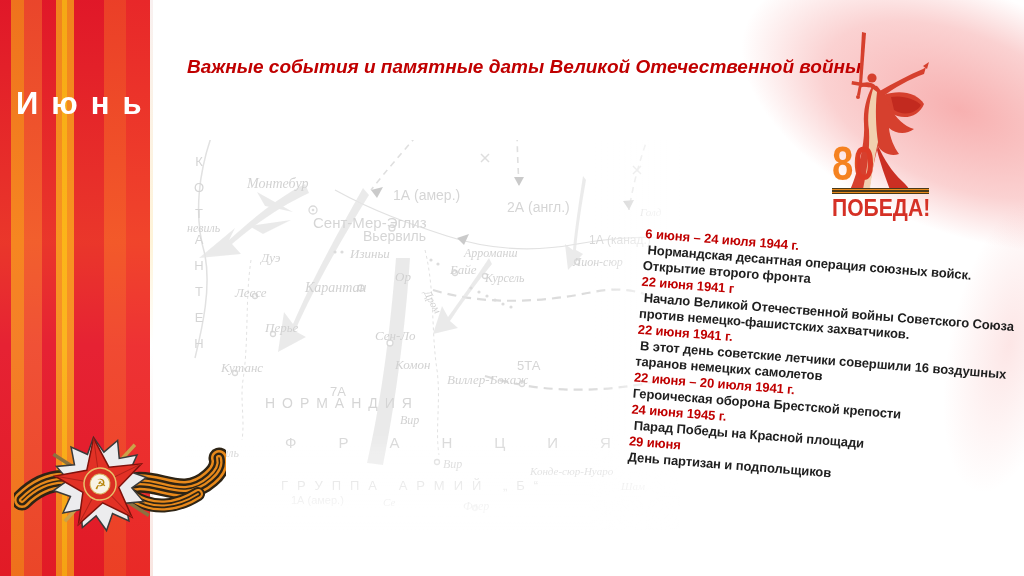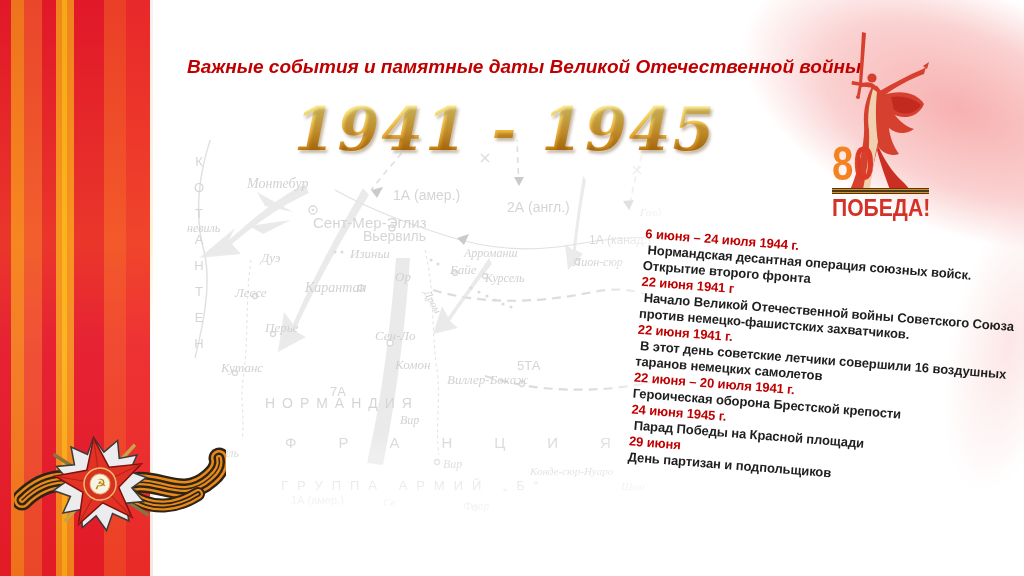--- a/index.html
+++ b/index.html
@@ -199,23 +199,23 @@
       <text x="96" y="350" font-size="13" letter-spacing="9">ГРУППА АРМИЙ „Б“</text>
       <text x="106" y="364" font-size="11">1А (амер.)</text>
       <text class="vert" x="14" y="14" font-size="13">КОТАНТЕН</text>
     </g>
 
     <rect x="0" y="295" width="495" height="95" fill="url(#fadeB)"></rect>
     <rect x="405" y="0" width="90" height="390" fill="url(#fadeR)"></rect>
   </svg>
 
   <div class="stripes"></div>
+  <div class="month">Июнь</div>
 
   <div class="title">Важные события и памятные даты  Великой Отечественной войны</div>
-  <div class="years">1941 - 1945</div>
 
   <div class="events">
       <div class="ev-line ev-date">6 июня – 24 июля 1944 г.</div>
       <div class="ev-line ev-body"> Нормандская десантная операция союзных войск.</div>
       <div class="ev-line ev-body">Открытие второго фронта</div>
       <div class="ev-line ev-date">22 июня 1941 г</div>
       <div class="ev-line ev-body"> Начало Великой Отечественной войны Советского Союза</div>
       <div class="ev-line ev-body">против немецко-фашистских захватчиков.</div>
       <div class="ev-line ev-date">22 июня 1941 г.</div>
       <div class="ev-line ev-body"> В этот день советские летчики совершили 16 воздушных</div>

